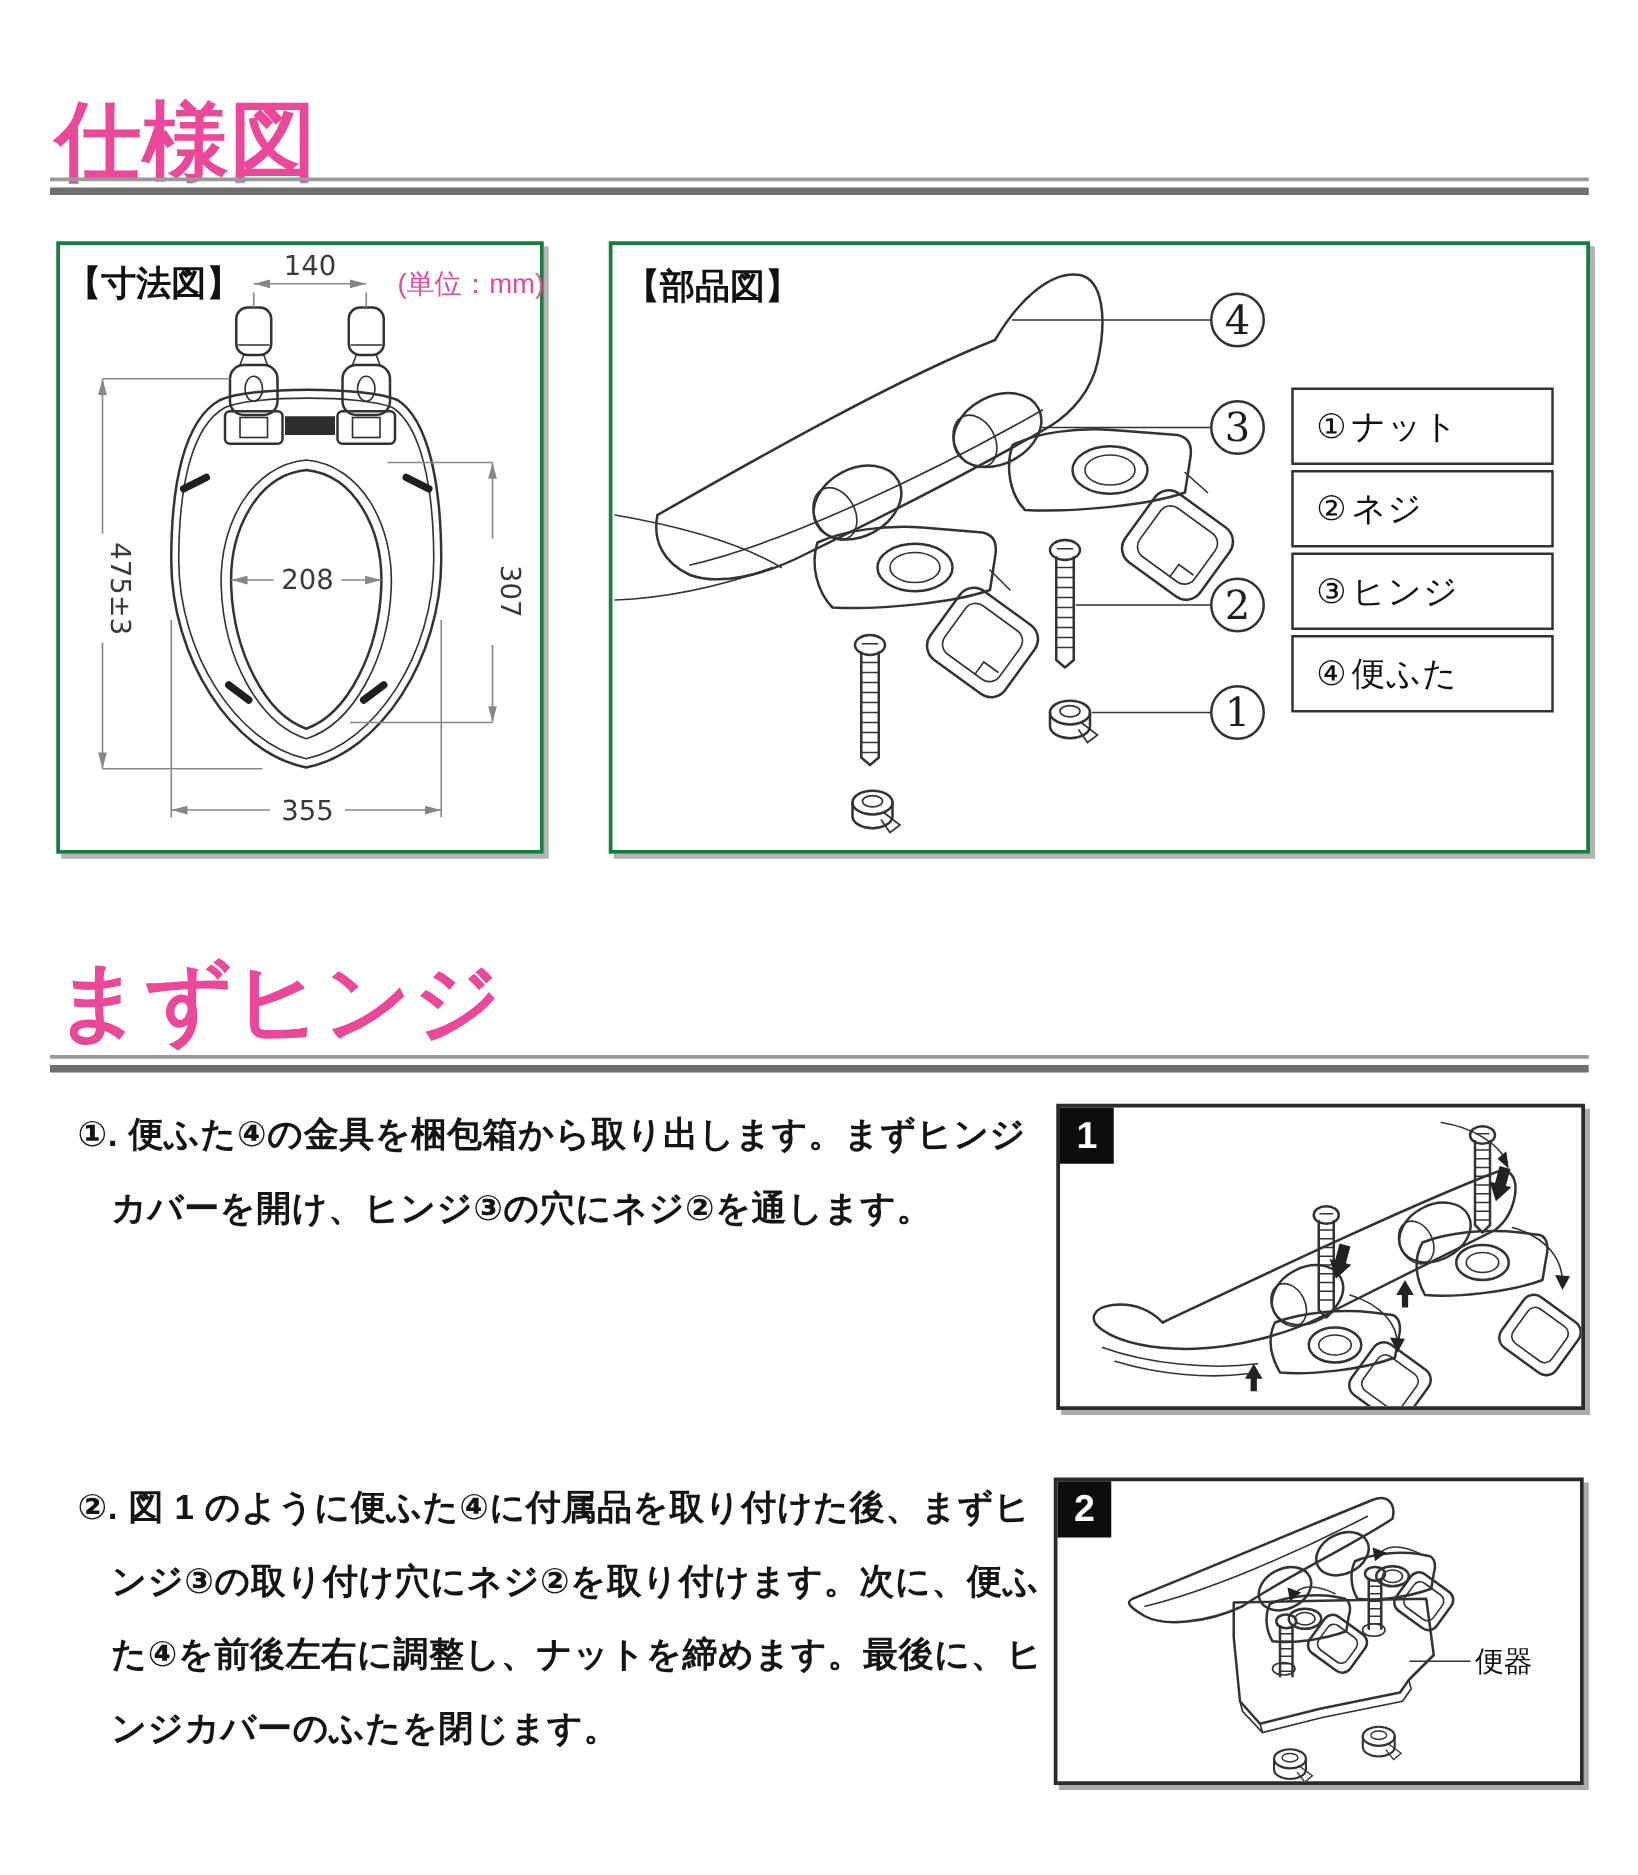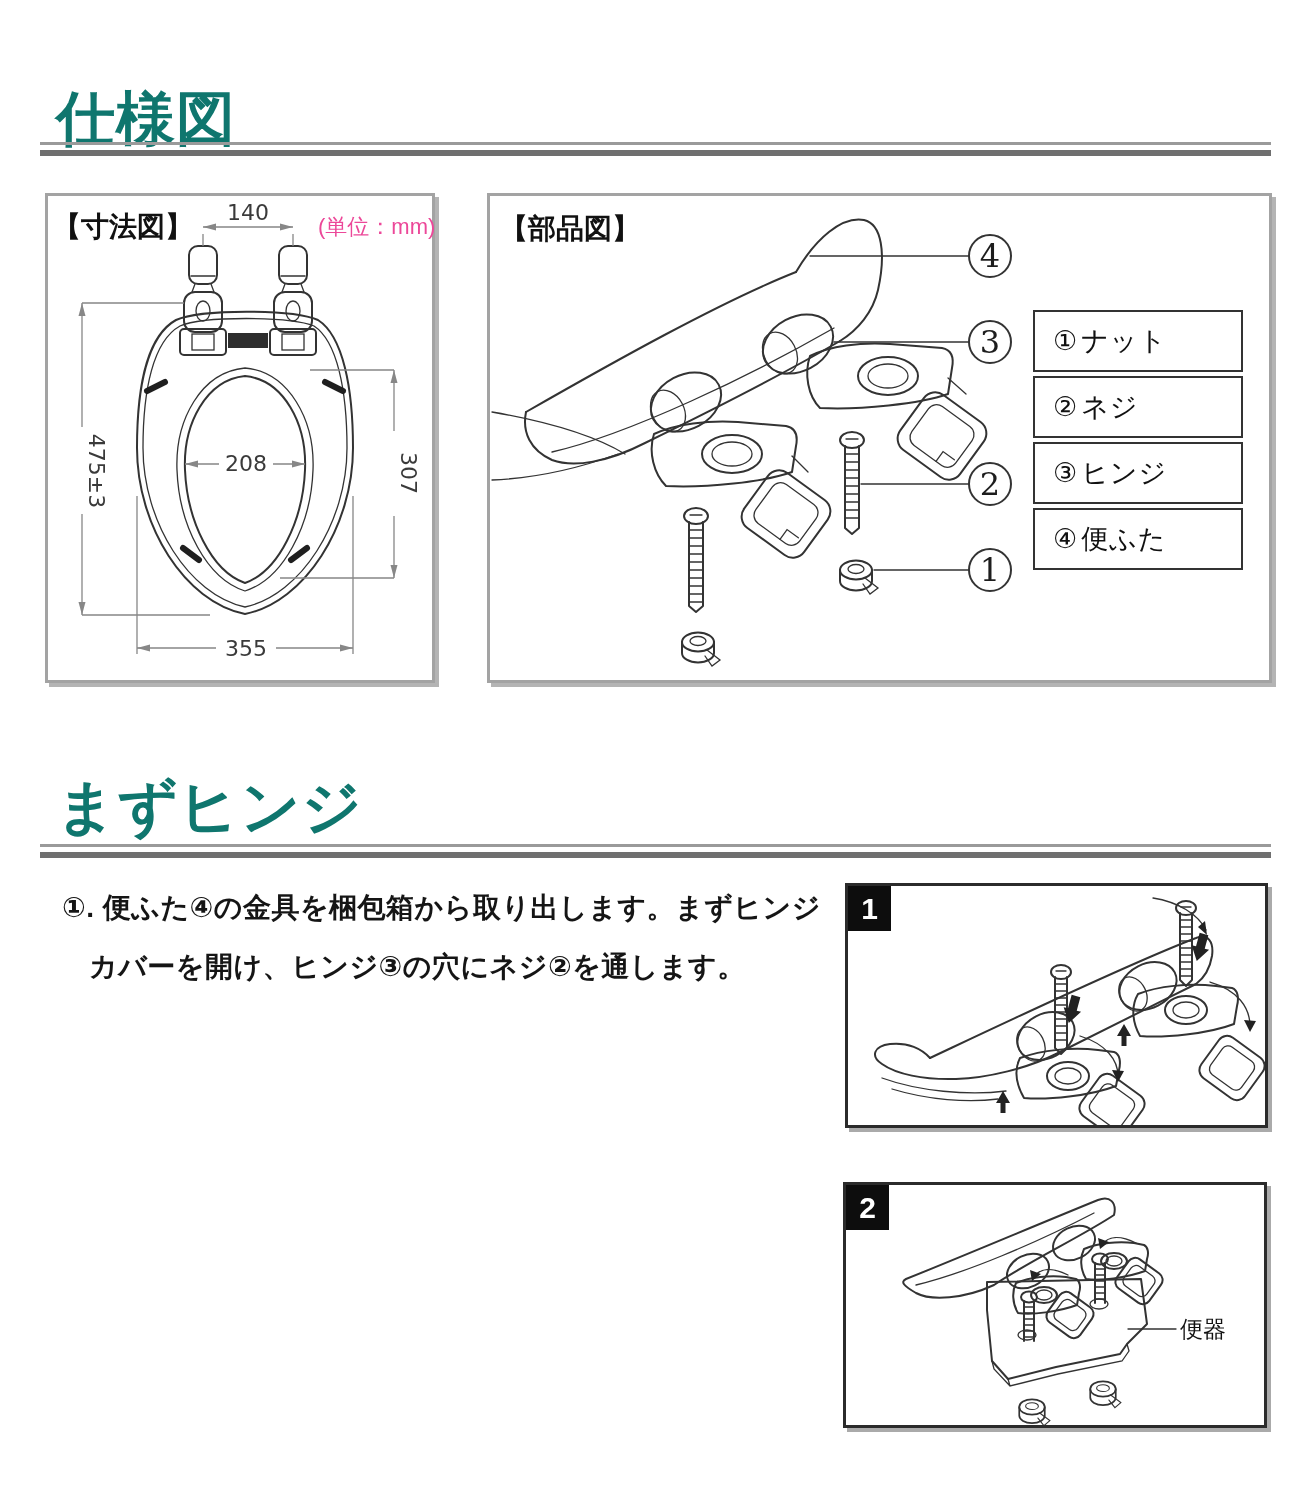--- a/index.html
+++ b/index.html
@@ -1,22 +1,22 @@
 <!DOCTYPE html>
 <html><head>
 <meta charset="utf-8">
 <style>
   html,body{margin:0;padding:0;background:#fff;}
   .page{position:relative;width:1310px;height:1500px;background:#fff;overflow:hidden;
         font-family:"Liberation Sans","DejaVu Sans",sans-serif;color:#111;}
-  h1{position:absolute;margin:16px;font-size:59px;font-weight:900;letter-spacing:1px;color:#0f766e;}
+  h1{position:absolute;margin:4px;font-size:69px;font-weight:900;letter-spacing:1px;color:#ec4899;}
   .rule{position:absolute;left:40px;width:1231px;}
   .rule .thin{height:3px;background:#9a9a9a;}
   .rule .thick{height:6px;background:#6f6f6f;margin-top:5px;}
-  .box{position:absolute;background:#fff;border:3px solid #a3a3a3;box-shadow:4px 4px 0 #b4b4b4;}
+  .box{position:absolute;background:#fff;border:3px solid #15803d;box-shadow:4px 4px 0 #b4b4b4;}
   .box-label{position:absolute;font-size:28px;font-weight:600;color:#111;white-space:nowrap;}
   .unit-note{position:absolute;font-size:22px;color:#ec4899;white-space:nowrap;}
   .step{position:absolute;margin:0;font-size:28px;line-height:59px;letter-spacing:.5px;
         color:#151515;white-space:pre-line;padding-left:27px;text-indent:-27px;width:795px;font-weight:bold;}
   .fig{position:absolute;background:#fff;border:3px solid #2b2b2b;box-shadow:4px 4px 0 #aaa;}
   .badge{position:absolute;left:0;top:0;width:43px;height:45px;background:#0d0d0d;color:#fff;
          font-size:30px;font-weight:bold;display:grid;place-items:center;}
   .legend{position:absolute;left:543px;top:114px;width:210px;}
   .legend-row{box-sizing:border-box;width:210px;height:62px;border:2px solid #333;background:#fff;
               display:flex;align-items:center;padding-left:18px;margin-bottom:4px;}
@@ -302,20 +302,24 @@
         <polygon class="fill-dark" points="402,146 396,134 408,135"></polygon>
       </g>
       <g>
         <path class="ln1" d="M 232,150 C 258,158 270,174 270,190"></path>
         <polygon class="fill-dark" points="270,196 264,184 276,185"></polygon>
       </g>
     </svg>
     <div class="badge">1</div>
   </div>
 
+  <p class="step" style="left:62px;top:1176px;">②. 図 1 のように便ふた④に付属品を取り付けた後、まずヒ
+ンジ③の取り付け穴にネジ②を取り付けます。次に、便ふ
+た④を前後左右に調整し、ナットを締めます。最後に、ヒ
+ンジカバーのふたを閉じます。</p>
 
   <div class="fig" style="left:843px;top:1182px;width:418px;height:240px;">
     <svg width="418" height="240" viewBox="0 0 418 240">
 
       <g>
         <path class="ln" d="M 60,94 C 120,70 200,36 252,15 C 264,10 271,18 268,30 C 238,50 180,78 148,100 C 118,114 85,116 70,108 C 58,101 54,97 60,94 Z"></path>
         <path class="ln1" d="M 70,100 C 120,88 190,58 248,28"></path>
       </g>
       <ellipse class="ln" transform="rotate(-26 228 58)" cx="228" cy="58" rx="22" ry="16"></ellipse>
       <ellipse class="ln" transform="rotate(-26 182 86)" cx="182" cy="86" rx="22" ry="16"></ellipse>

